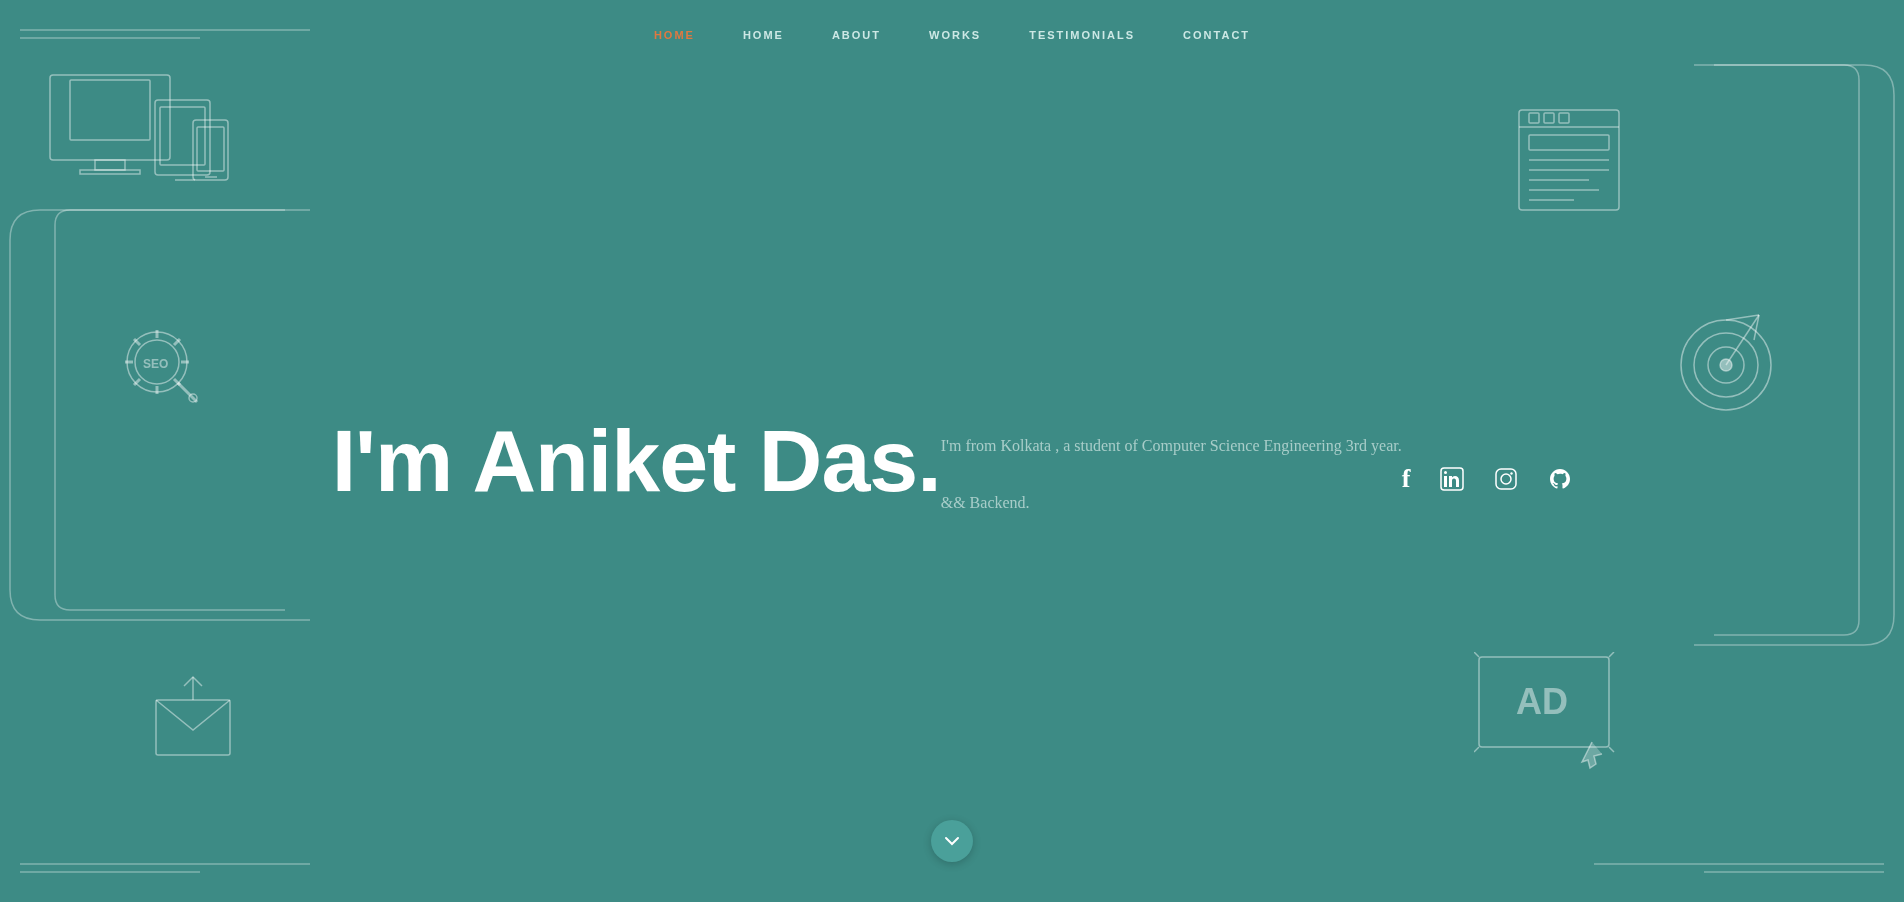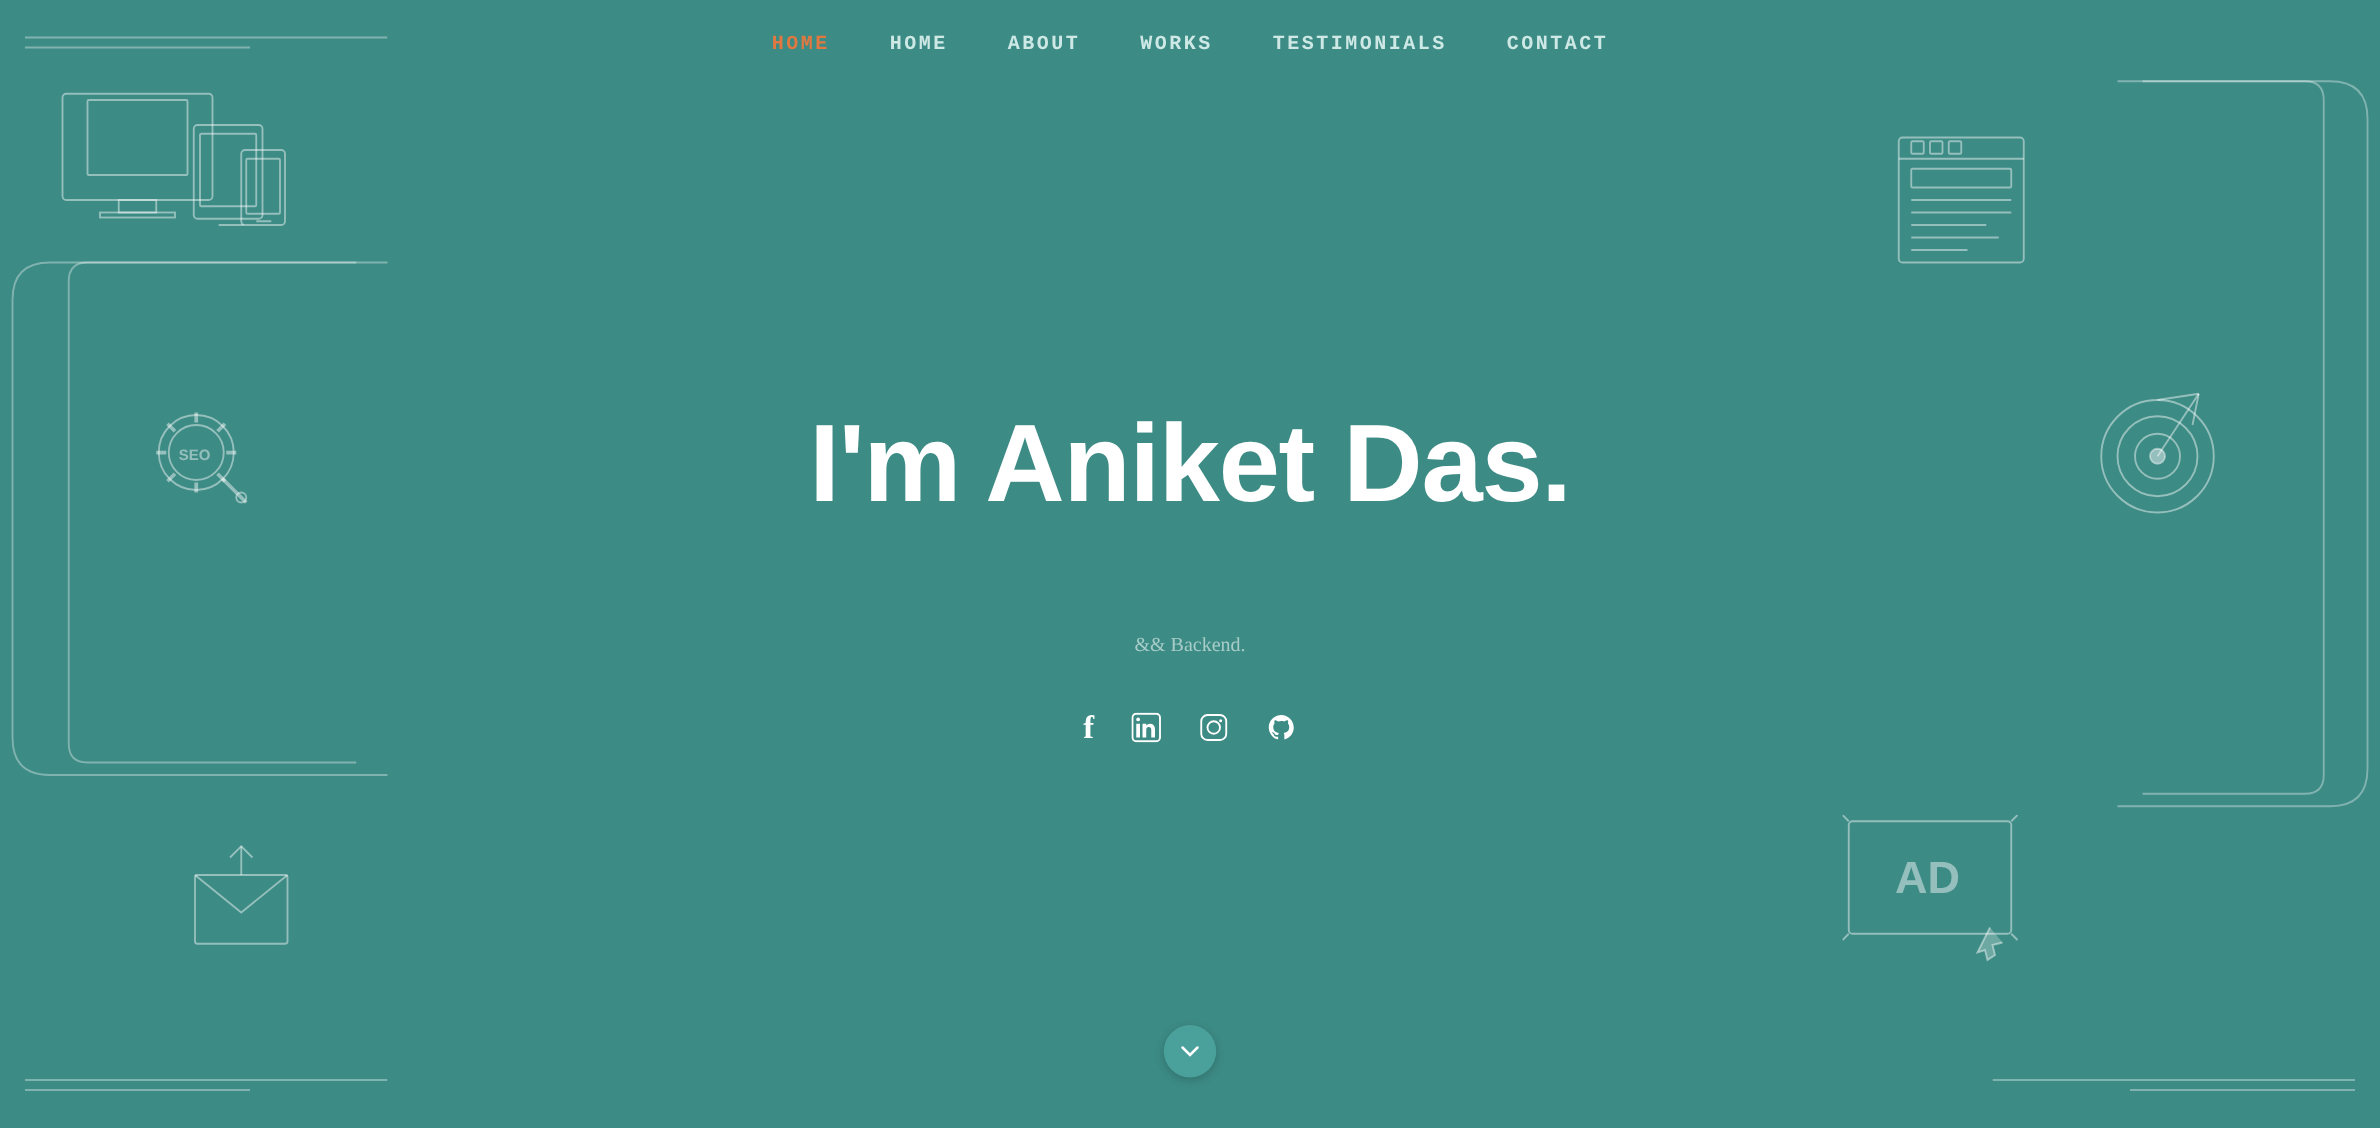--- a/index.html
+++ b/index.html
@@ -33,36 +33,36 @@
       height: 54px;
       display: flex;
       align-items: center;
       justify-content: center;
       gap: 48px;
       z-index: 10;
     }
 
     nav a {
       text-decoration: none;
-      font-family: Liberation Mono, monospace;
-      font-size: 16px;
+      font-family: Liberation Sans, sans-serif;
+      font-size: 11px;
       letter-spacing: 2px;
       font-weight: 600;
       color: #cde8e5;
       margin-top: 16px;
     }
 
     nav a.active {
       color: #e07840;
     }
 
     
     .center-content {
       display: flex;
-      flex-direction: column;
+      flex-direction: row;
       align-items: center;
       text-align: left;
       z-index: 5;
       margin-top: 20px;
     }
 
     .main-title {
       font-size: 88px;
       font-weight: 900;
       color: #ffffff;
@@ -310,21 +310,21 @@
   </svg>
 
   <svg style="position:absolute;bottom:28px;right:20px;" viewBox="0 0 290 12" width="290" height="12" fill="none">
     <line x1="0" y1="2" x2="290" y2="2" stroke="rgba(255,255,255,0.35)" stroke-width="1.5"></line>
     <line x1="110" y1="10" x2="290" y2="10" stroke="rgba(255,255,255,0.35)" stroke-width="1.5"></line>
   </svg>
 
   <div class="center-content">
     <h1 class="main-title">I'm Aniket Das.</h1>
     <p class="sub-text">
-      <br>
+      <span>I'm from Kolkata , a student of Computer Science Engineering 3rd year.</span><br>
       <br>
       <span>&amp;&amp; Backend.</span>
     </p>
 
     <div class="social-icons">
       <a href="#" style="font-size:26px;font-family:'Georgia',serif;font-weight:bold;">f</a>
       <a href="#">
         <svg width="24" height="24" viewBox="0 0 24 24" fill="white">
           <rect x="1" y="1" width="22" height="22" rx="3" fill="none" stroke="white" stroke-width="1.5"></rect>
           <rect x="4" y="9" width="3" height="11" fill="white"></rect>

